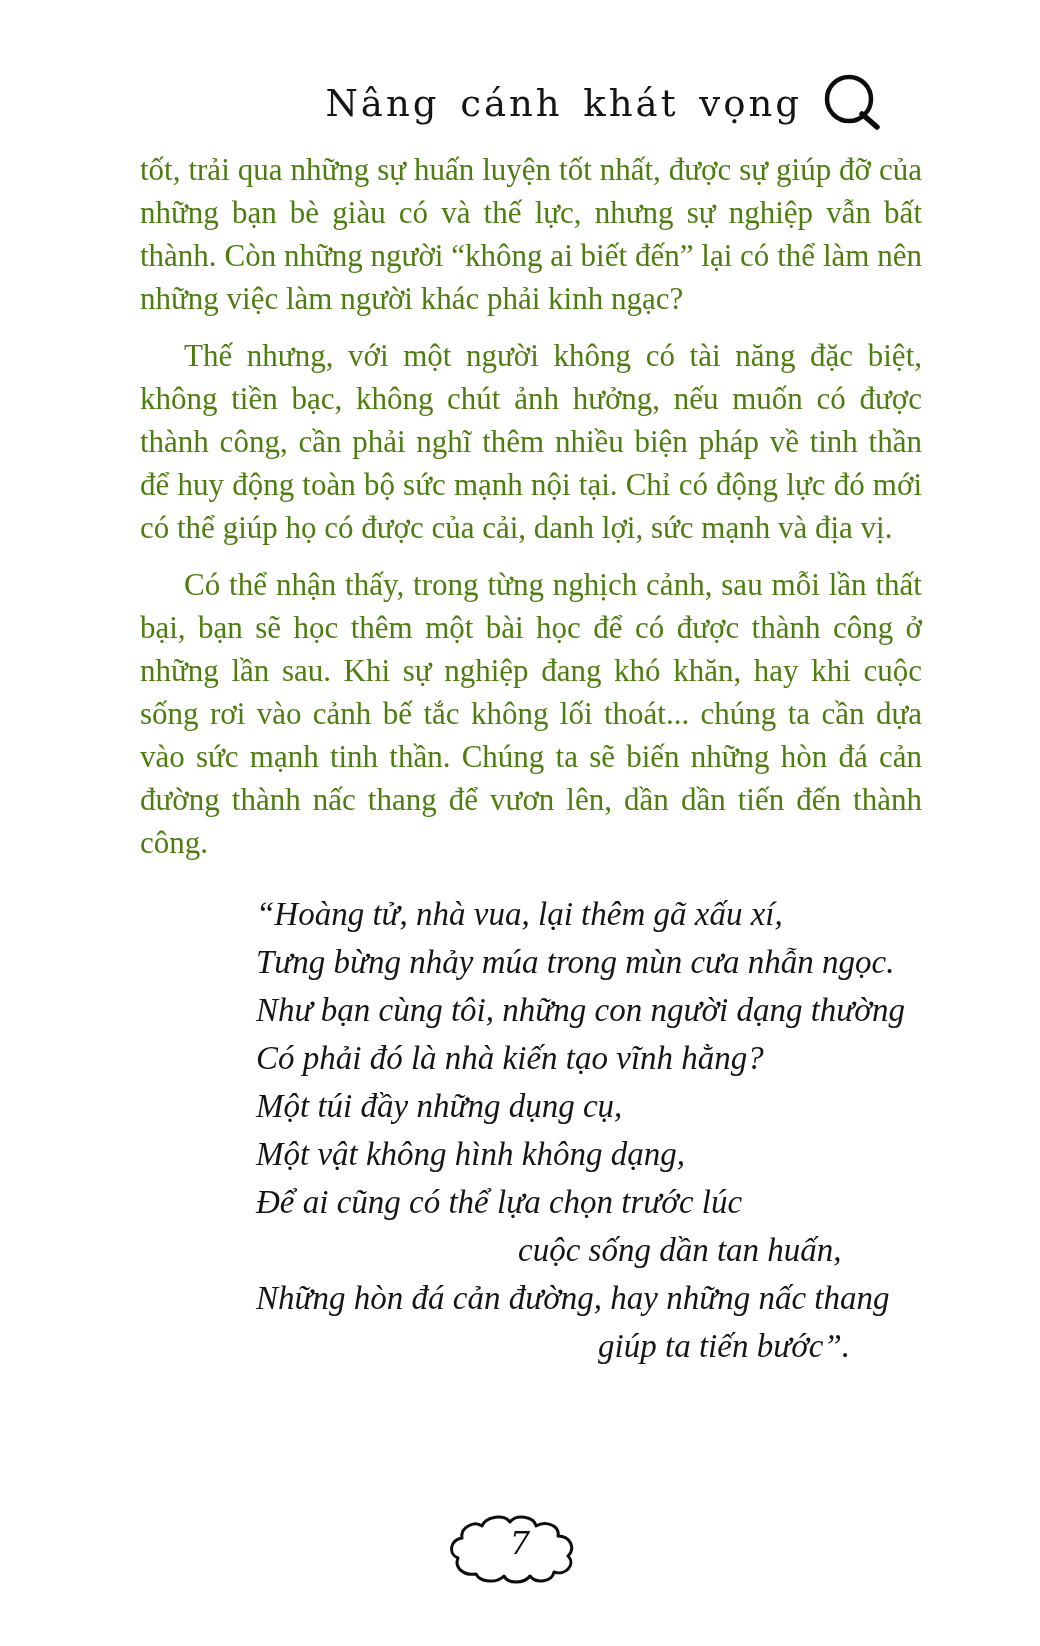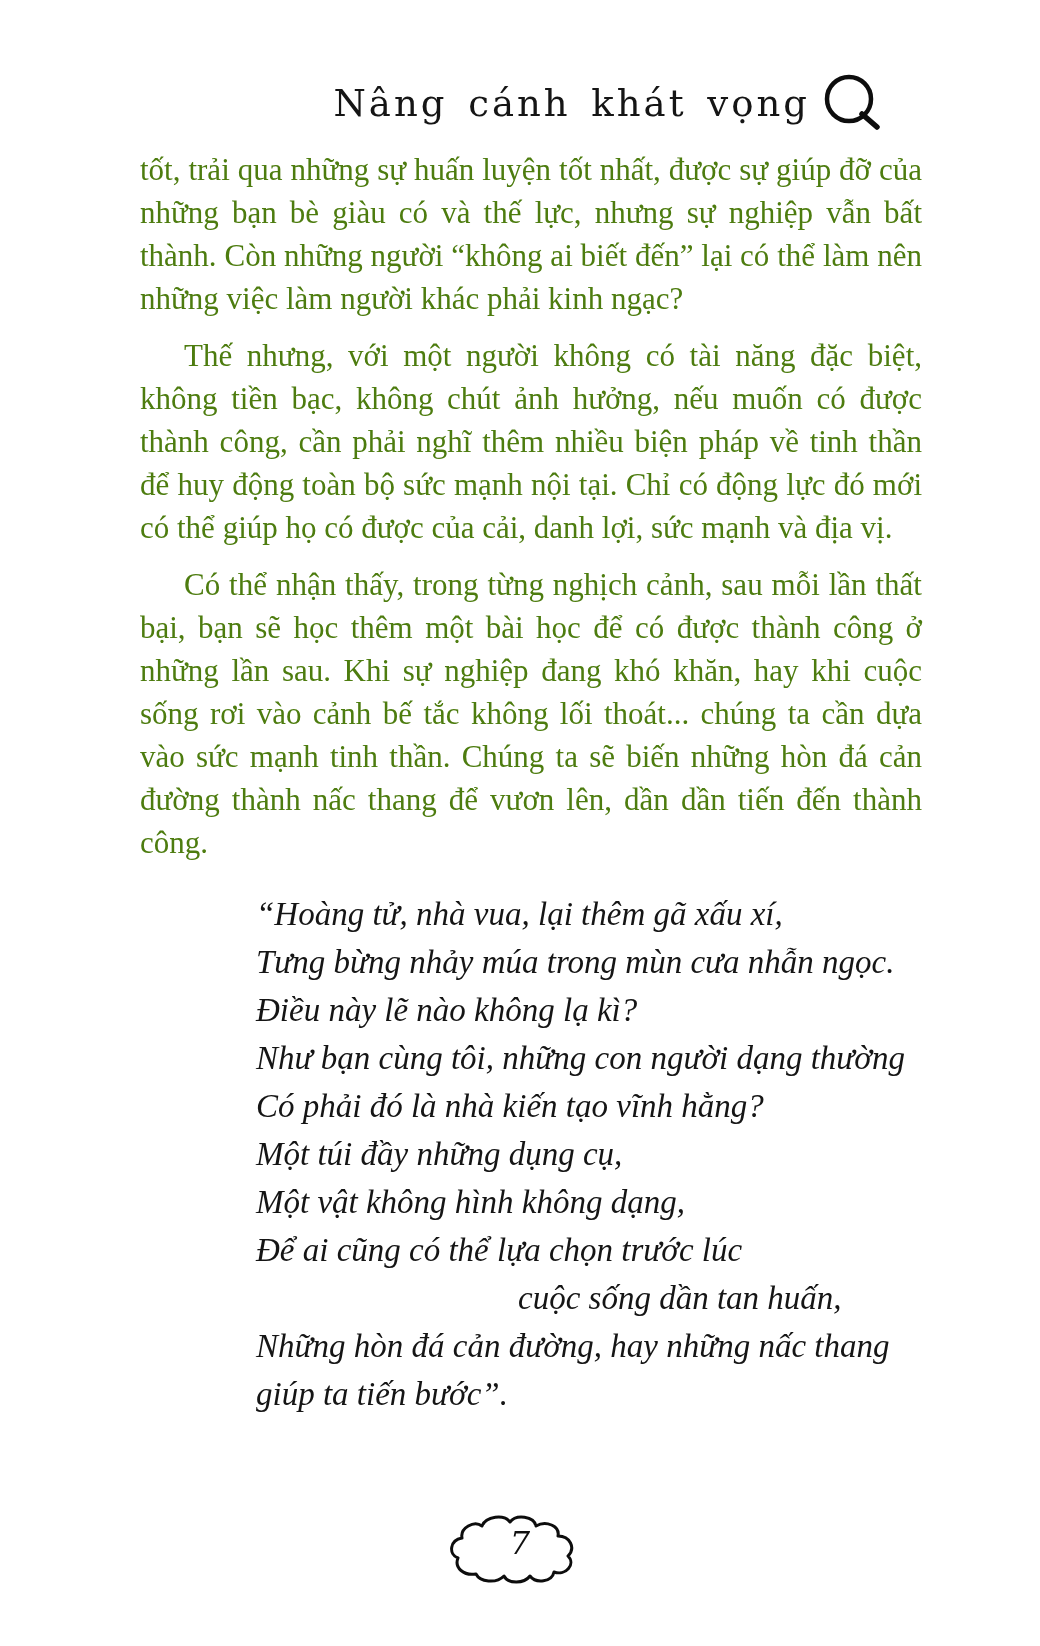--- a/index.html
+++ b/index.html
@@ -19,21 +19,21 @@
   }
   
   .running-head {
     position: absolute;
     top: 72px;
     left: 0;
     right: 158px;
     display: flex;
     justify-content: flex-end;
     align-items: center;
-    gap: 10px;
+    gap: 18px;
   }
   .running-head .title {
     font-family: "DejaVu Serif", serif;
     font-size: 37px;
     letter-spacing: 3px;
     word-spacing: 6px;
     color: #151515;
     white-space: nowrap;
   }
   .q-mark { width: 62px; height: 62px; display: block; }
@@ -57,21 +57,21 @@
   .poem {
     margin-top: 26px;
     padding-left: 116px;
     font-style: italic;
     font-size: 33px;
     line-height: 48px;
     color: #151515;
   }
   .poem-line { white-space: nowrap; }
   .poem-line.indent-deep { padding-left: 262px; }
-  .poem-line.align-right { text-align: left; padding-right: 72px; }
+  .poem-line.align-right { text-align: right; padding-right: 72px; }
   
   .footer {
     position: absolute;
     top: 1512px;
     left: 0;
     width: 100%;
     display: flex;
     justify-content: center;
   }
   .cloud-wrap { position: relative; width: 148px; height: 78px; }
@@ -105,21 +105,20 @@
 
   <div class="text-block">
 
     <p class="body-par">tốt, trải qua những sự huấn luyện tốt nhất, được sự giúp đỡ của những bạn bè giàu có và thế lực, nhưng sự nghiệp vẫn bất thành. Còn những người “không ai biết đến” lại có thể làm nên những việc làm người khác phải kinh ngạc?</p>
     <p class="body-par indent">Thế nhưng, với một người không có tài năng đặc biệt, không tiền bạc, không chút ảnh hưởng, nếu muốn có được thành công, cần phải nghĩ thêm nhiều biện pháp về tinh thần để huy động toàn bộ sức mạnh nội tại. Chỉ có động lực đó mới có thể giúp họ có được của cải, danh lợi, sức mạnh và địa vị.</p>
     <p class="body-par indent">Có thể nhận thấy, trong từng nghịch cảnh, sau mỗi lần thất bại, bạn sẽ học thêm một bài học để có được thành công ở những lần sau. Khi sự nghiệp đang khó khăn, hay khi cuộc sống rơi vào cảnh bế tắc không lối thoát... chúng ta cần dựa vào sức mạnh tinh thần. Chúng ta sẽ biến những hòn đá cản đường thành nấc thang để vươn lên, dần dần tiến đến thành công.</p>
 
     <div class="poem">
       <div class="poem-line">“Hoàng tử, nhà vua, lại thêm gã xấu xí,</div>
       <div class="poem-line">Tưng bừng nhảy múa trong mùn cưa nhẫn ngọc.</div>
-      <div class="poem-line">Điều này lẽ nào không lạ kì?</div>
       <div class="poem-line">Như bạn cùng tôi, những con người dạng thường</div>
       <div class="poem-line">Có phải đó là nhà kiến tạo vĩnh hằng?</div>
       <div class="poem-line">Một túi đầy những dụng cụ,</div>
       <div class="poem-line">Một vật không hình không dạng,</div>
       <div class="poem-line">Để ai cũng có thể lựa chọn trước lúc</div>
       <div class="poem-line indent-deep">cuộc sống dần tan huấn,</div>
       <div class="poem-line">Những hòn đá cản đường, hay những nấc thang</div>
       <div class="poem-line align-right">giúp ta tiến bước”.</div>
     </div>
 

